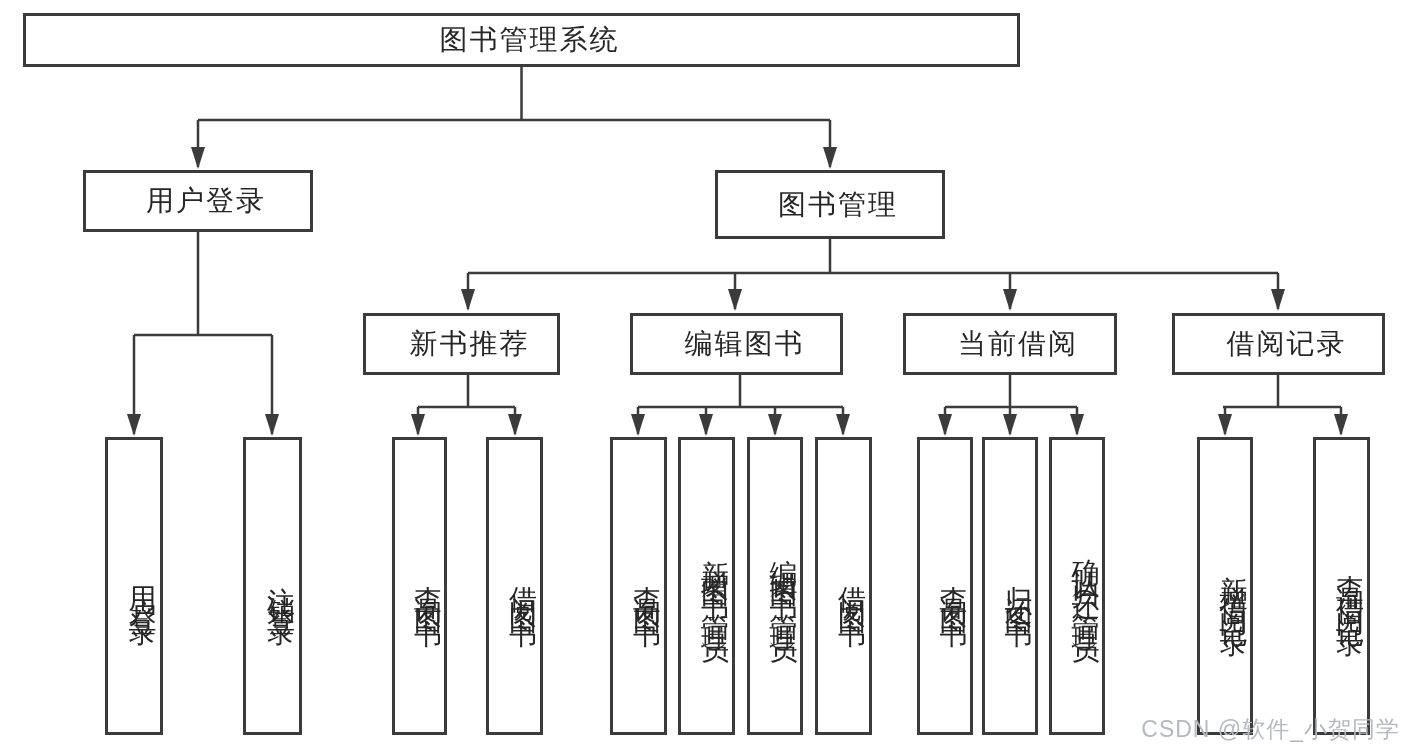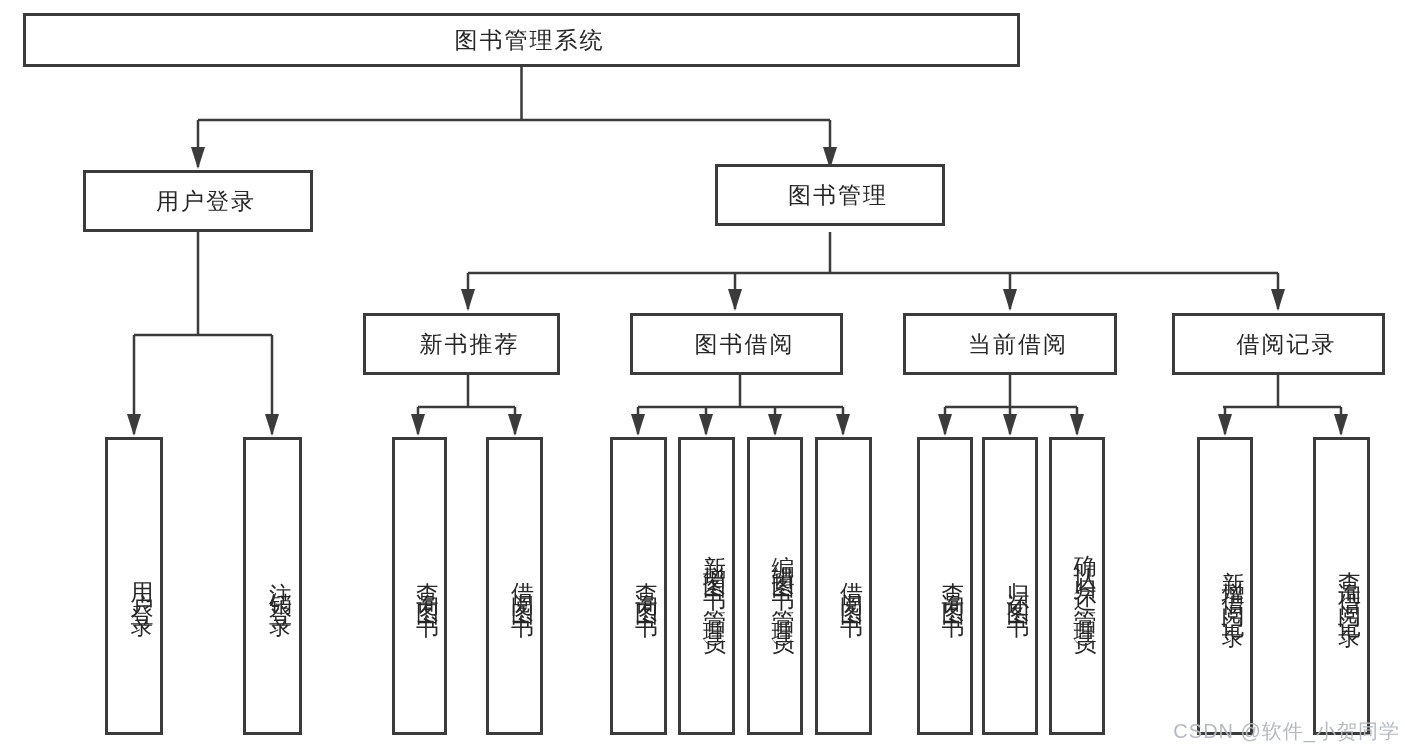--- a/index.html
+++ b/index.html
@@ -22,39 +22,39 @@
   }
   .node {
     position: absolute;
     box-sizing: border-box;
     background: #ffffff;
     border: 3px solid #3b3b3b;
     color: #262626;
     display: flex;
     align-items: center;
     justify-content: center;
-    font-size: 23px;
+    font-size: 28px;
     letter-spacing: 2px;
     white-space: nowrap;
     padding-left: 16px;
   }
   .node.leaf {
     writing-mode: vertical-rl;
     text-orientation: mixed;
     letter-spacing: 11px;
     top: 437px;
     height: 298px;
     white-space: normal;
     line-height: 1;
   }
   .watermark {
     position: absolute;
     right: 5px;
     bottom: 2px;
-    font-size: 20px;
+    font-size: 23px;
     color: #b5b9bf;
     letter-spacing: 1px;
     white-space: nowrap;
   }
 </style>
 </head>
 <body>
 
 <div class="stage">
 
@@ -96,24 +96,24 @@
     <line x1="1010" y1="407" x2="1010" y2="434" stroke="#3b3b3b" stroke-width="2.5" marker-end="url(#arrow)"></line>
     <line x1="1077" y1="407" x2="1077" y2="434" stroke="#3b3b3b" stroke-width="2.5" marker-end="url(#arrow)"></line>
 
     <line x1="1225" y1="407" x2="1225" y2="434" stroke="#3b3b3b" stroke-width="2.5" marker-end="url(#arrow)"></line>
     <line x1="1341" y1="407" x2="1341" y2="434" stroke="#3b3b3b" stroke-width="2.5" marker-end="url(#arrow)"></line>
   </svg>
 
   <div class="node" style="left:23px; top:13px; width:997px; height:54px;">图书管理系统</div>
 
   <div class="node" style="left:83px; top:170px; width:230px; height:62px;">用户登录</div>
-  <div class="node" style="left:715px; top:164px; width:230px; height:62px;">图书管理</div>
+  <div class="node" style="left:715px; top:170px; width:230px; height:69px;">图书管理</div>
 
   <div class="node" style="left:363px; top:313px; width:197px; height:62px;">新书推荐</div>
-  <div class="node" style="left:630px; top:313px; width:213px; height:62px;">图书借阅</div>
+  <div class="node" style="left:630px; top:313px; width:213px; height:62px;">编辑图书</div>
   <div class="node" style="left:903px; top:313px; width:214px; height:62px;font-family:Liberation Serif, serif;">当前借阅</div>
   <div class="node" style="left:1172px; top:313px; width:213px; height:62px;">借阅记录</div>
 
   <div class="node leaf" style="left:105px; width:58px;">用户登录</div>
   <div class="node leaf" style="left:243px; width:59px;">注销登录</div>
 
   <div class="node leaf" style="left:392px; width:55px;">查询图书</div>
   <div class="node leaf" style="left:486px; width:57px;">借阅图书</div>
 
   <div class="node leaf" style="left:610px; width:57px;">查询图书</div>

